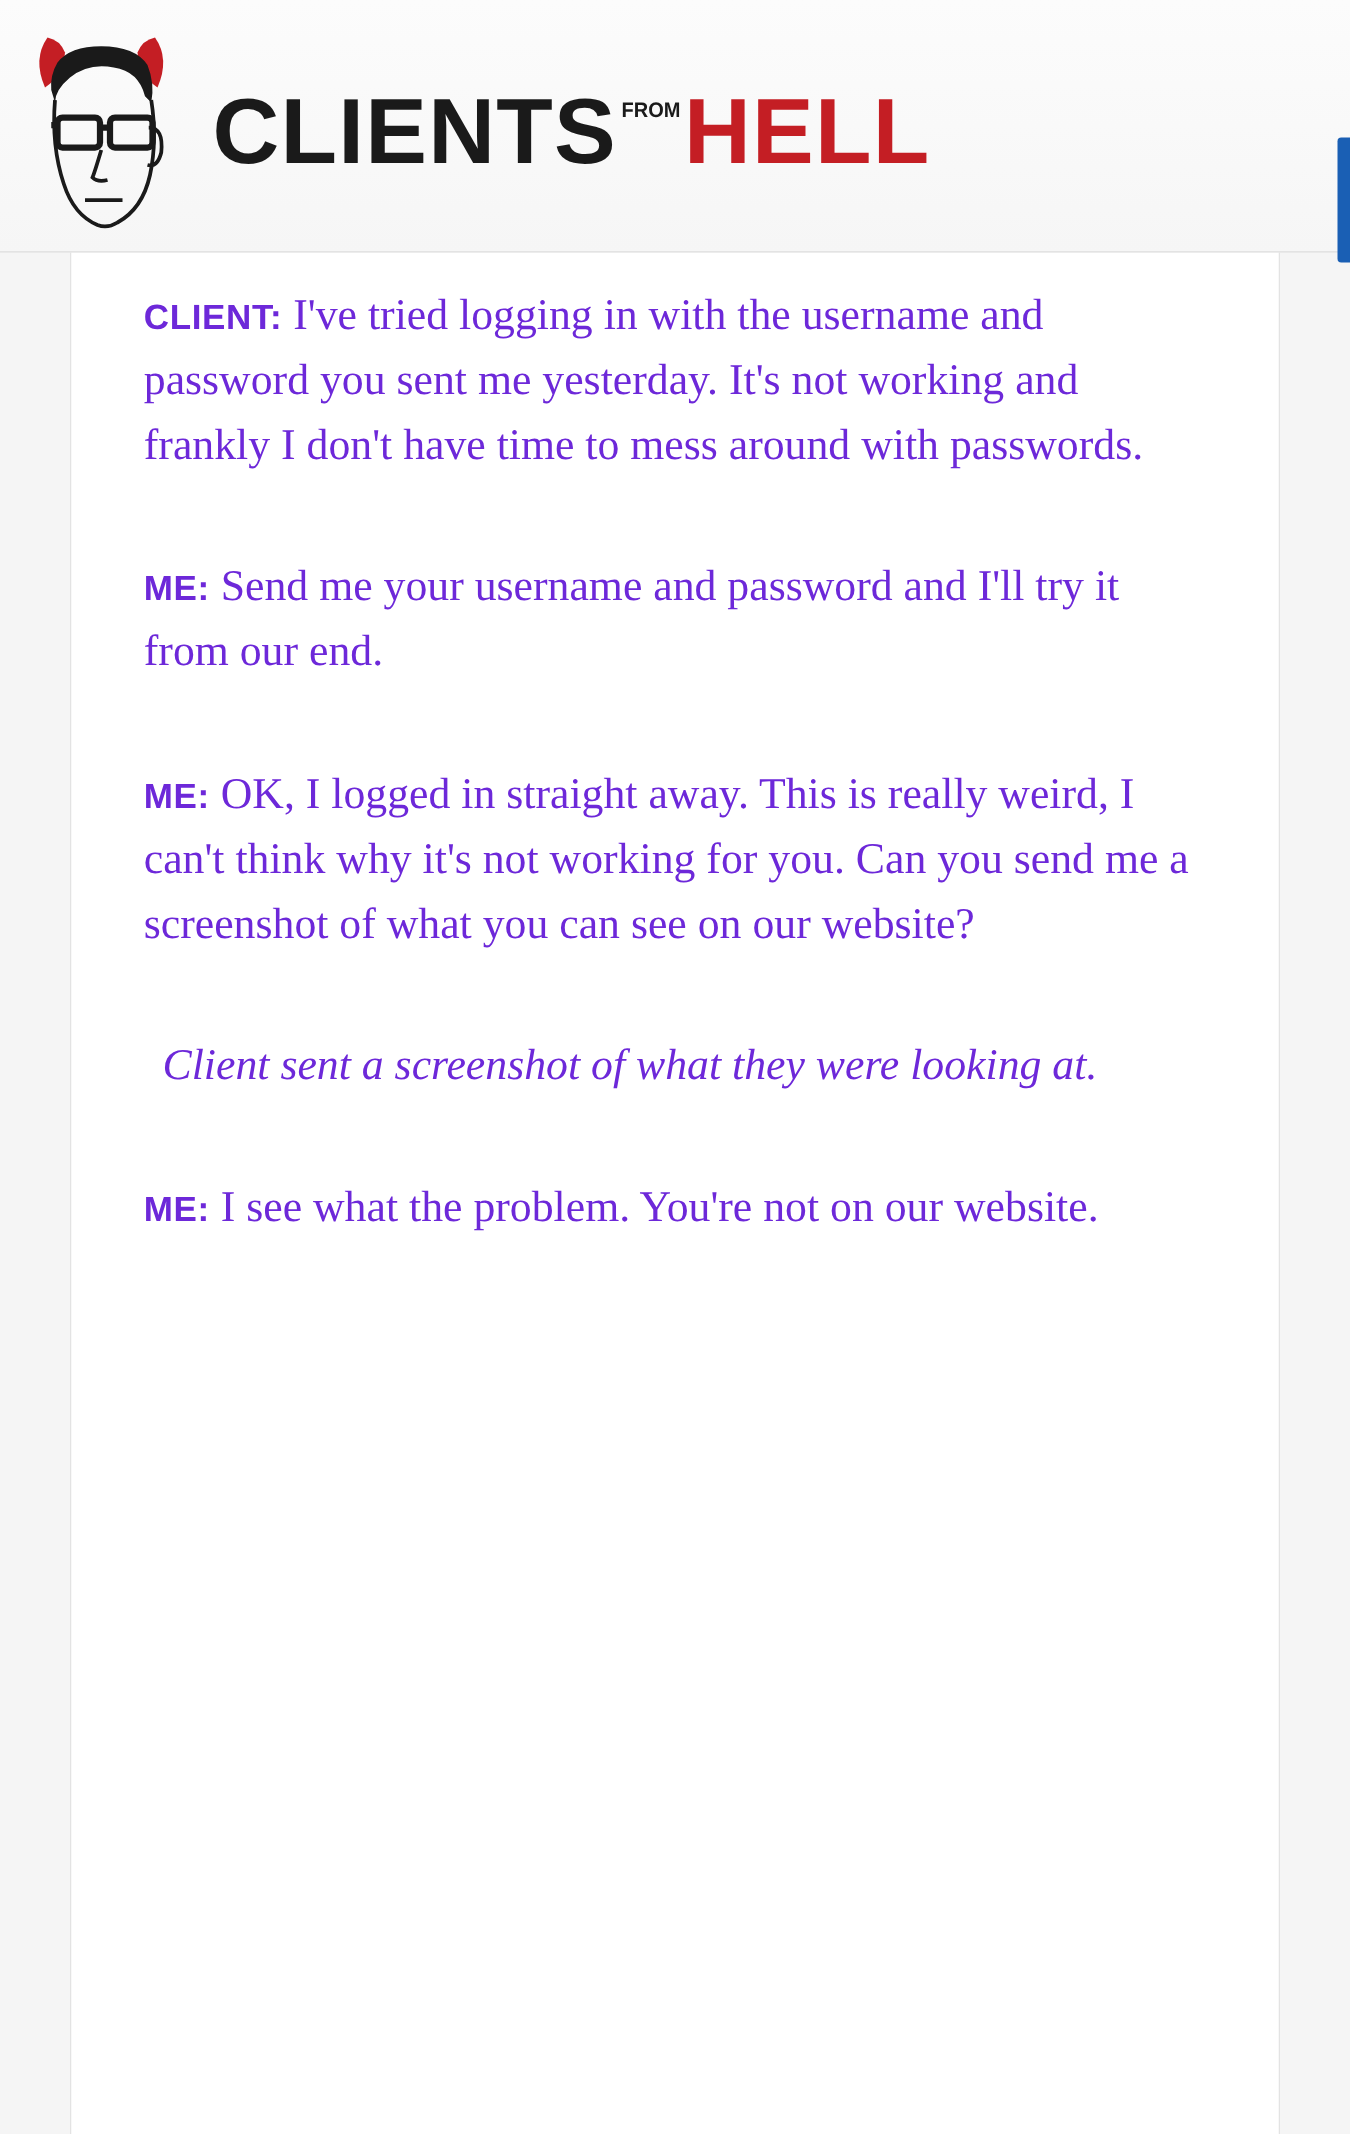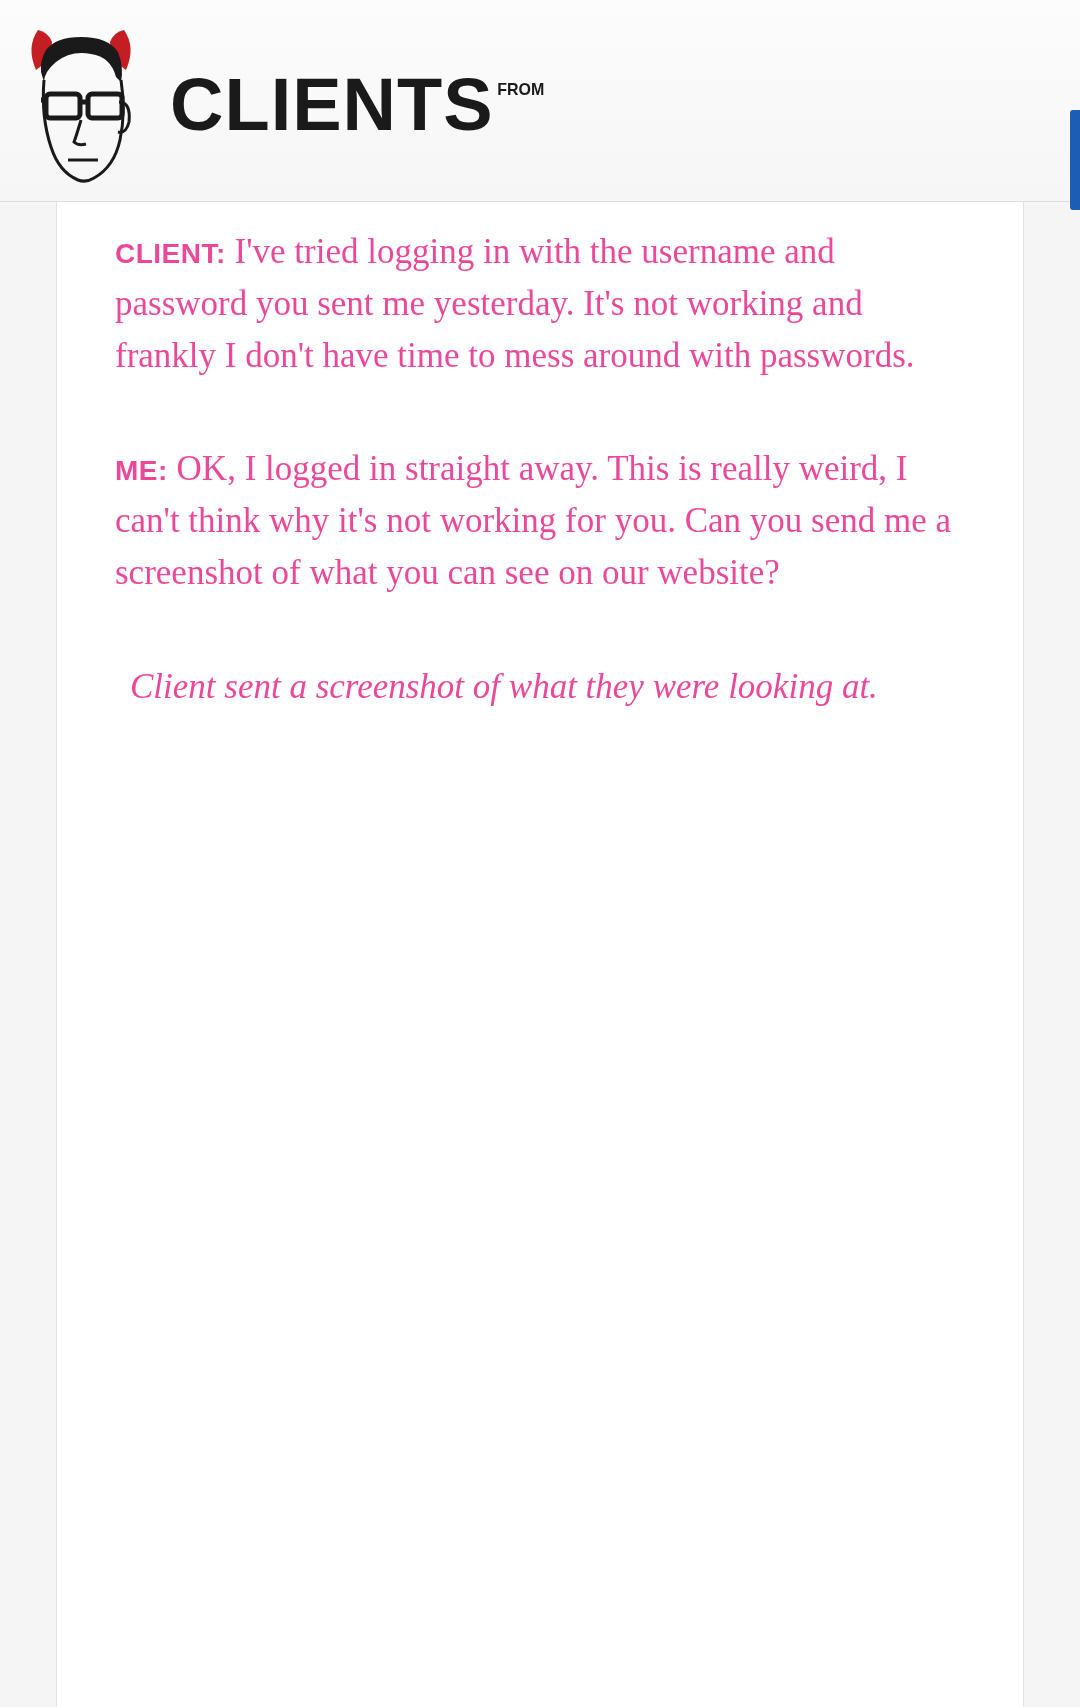--- a/index.html
+++ b/index.html
@@ -62,21 +62,21 @@
       border-right: 1px solid #e3e3e3;
       padding: 0 58px 40px 58px;
       min-height: 1530px;
     }
     .quote-block {
       padding-top: 24px;
     }
     .quote-block p {
       font-size: 35px;
       line-height: 1.48;
-      color: #ec4899;
+      color: #6d28d9;
       margin-bottom: 62px;
     }
     .quote-block p.italic {
       font-style: italic;
       margin-left: 15px;
     }
     .speaker {
       font-family: 'Helvetica Neue', Arial, sans-serif;
       font-weight: 700;
       font-size: 28px;
@@ -109,23 +109,26 @@
       <path d="M 65 98 Q 60 115 58 120 Q 62 124 70 122" fill="none" stroke="#1a1a1a" stroke-width="3"></path>
 
       <line x1="52" y1="138" x2="82" y2="138" stroke="#1a1a1a" stroke-width="3"></line>
     </svg>
   </div>
   <div class="logo-text">
     <span class="logo-clients">CLIENTS</span>
     <span class="logo-from-wrap">
       <span style="transform: rotate(-90deg) translateX(2px); transform-origin:center; display:inline-block; writing-mode: vertical-rl;">FROM</span>
     </span>
+    <span class="logo-hell">HELL</span>
   </div>
   <div class="side-tab"></div>
 </div>
 
 <div class="content-wrap">
   <div class="quote-block">
     <p><span class="speaker">CLIENT:</span><span> I've tried logging in with the username and password you sent me yesterday. It's not working and frankly I don't have time to mess around with passwords.</span></p>
+    <p><span class="speaker">ME:</span><span> Send me your username and password and I'll try it from our end.</span></p>
     <p><span class="speaker">ME:</span><span> OK, I logged in straight away. This is really weird, I can't think why it's not working for you. Can you send me a screenshot of what you can see on our website?</span></p>
     <p class="italic"><span>Client sent a screenshot of what they were looking at.</span></p>
+    <p><span class="speaker">ME:</span><span> I see what the problem. You're not on our website.</span></p>
   </div>
 </div>
 
 </body></html>

